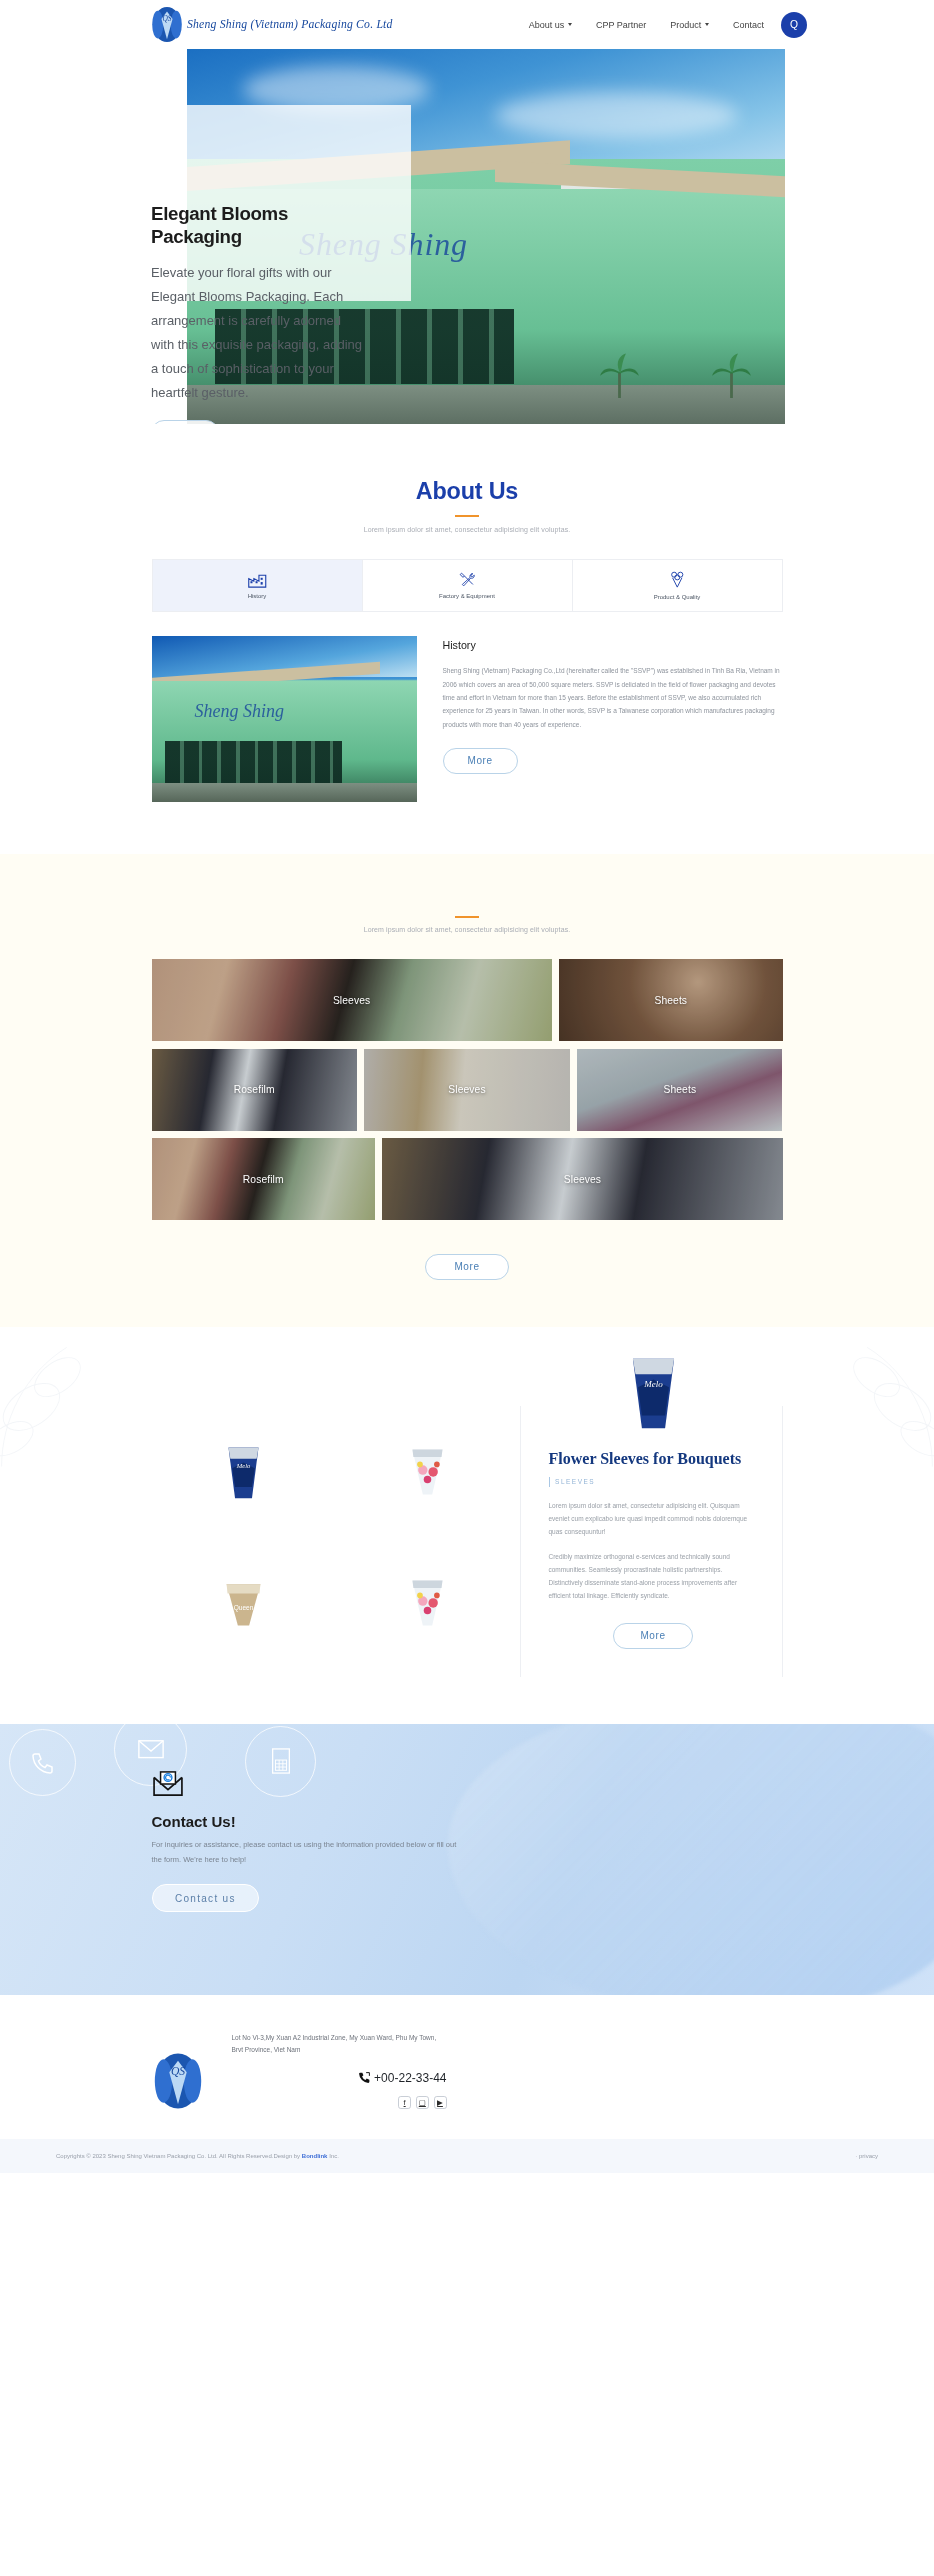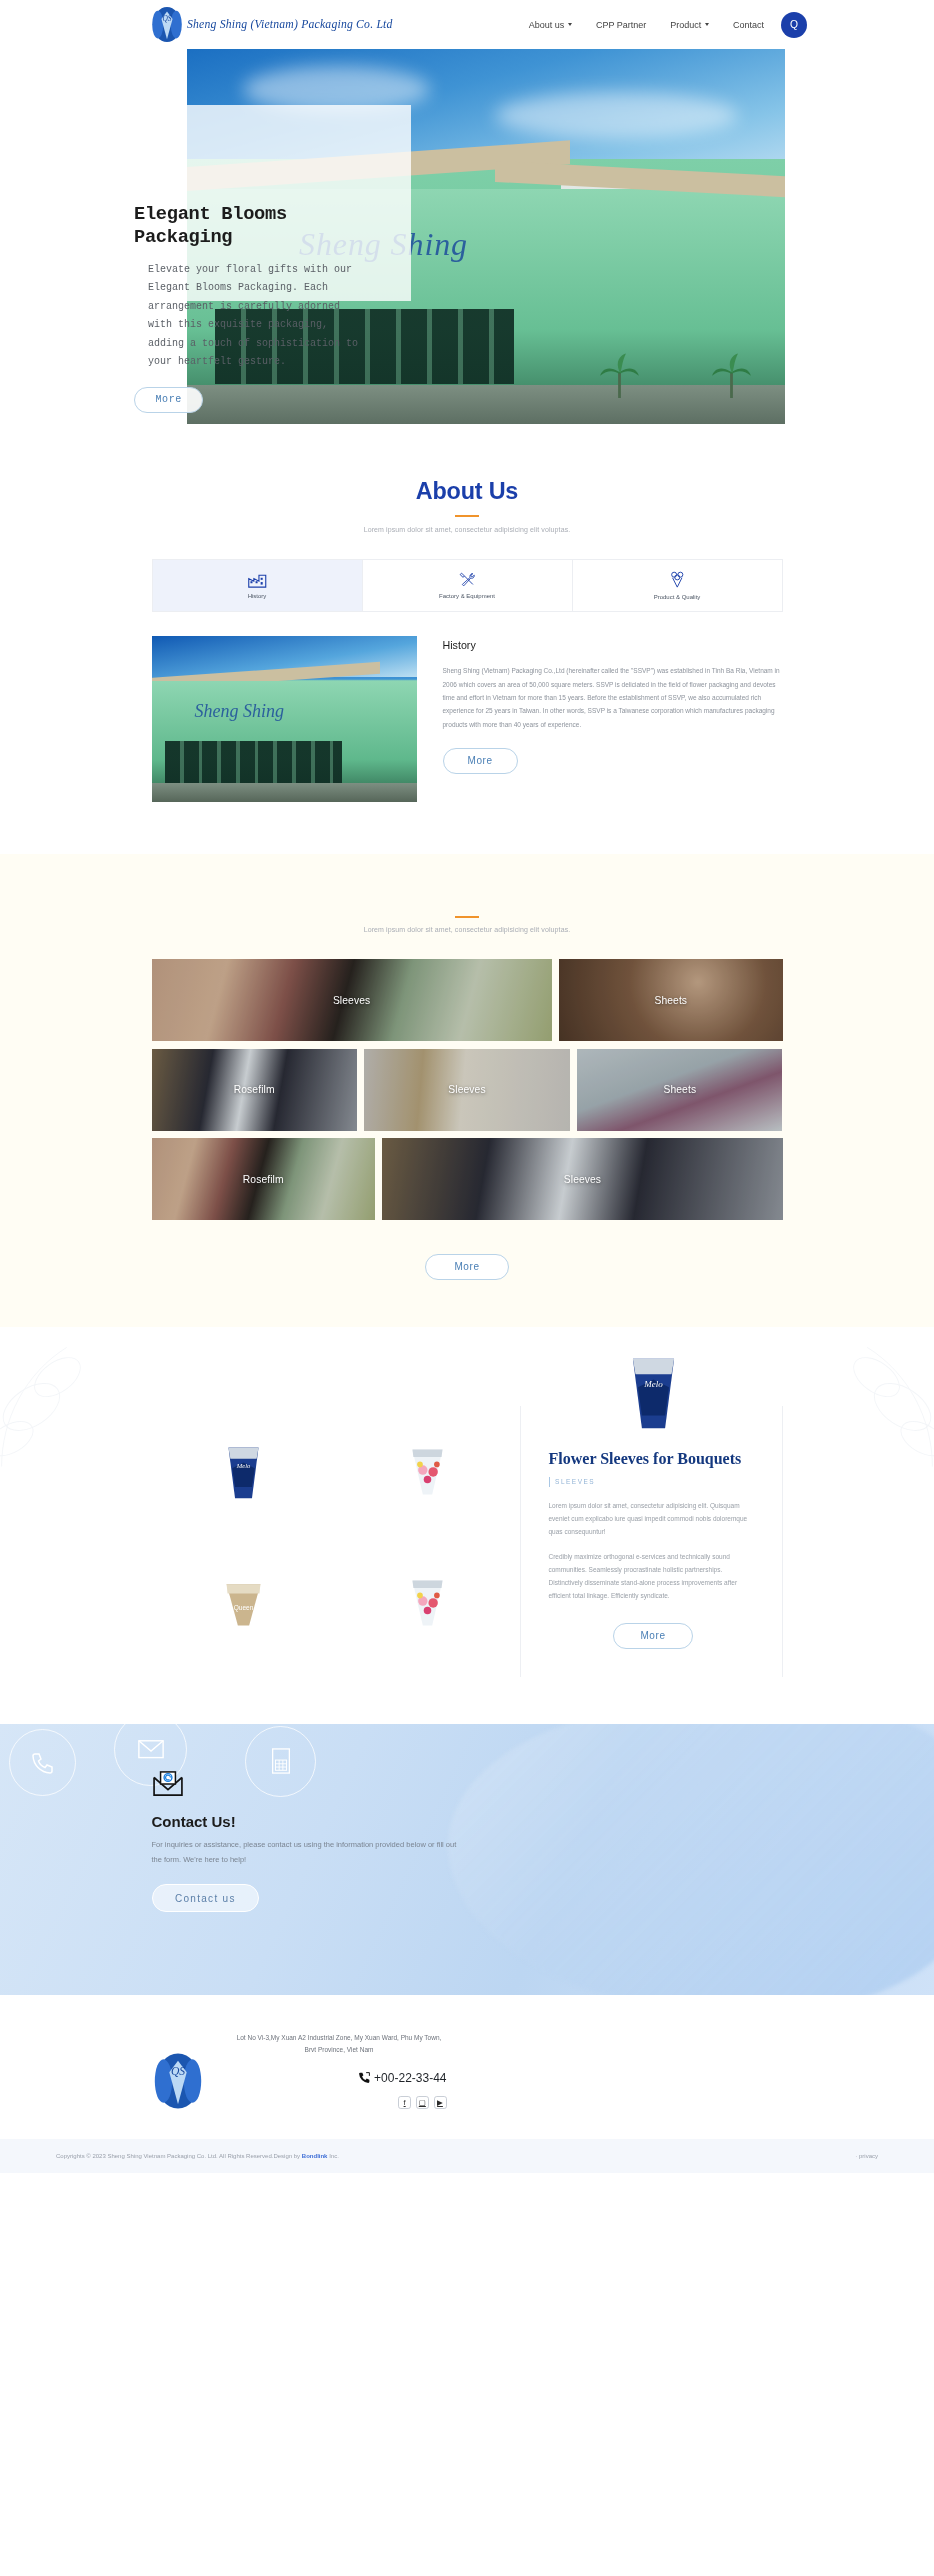--- a/index.html
+++ b/index.html
@@ -139,39 +139,37 @@
   }
   .hero-overlay-card {
     position: absolute;
     left: 131px; top: 56px;
     width: 280px; height: 196px;
     background: rgba(255,255,255,.80);
     z-index: 5;
   }
   .hero-content {
     position: absolute;
-    left: 134px; top: 154px;
+    left: 151px; top: 154px;
     width: 248px;
     z-index: 10;
-    font-family: Liberation Mono, monospace;
   }
   .hero-title {
     font-size: 18.7px;
     line-height: 1.22;
     font-weight: 700;
     color: #1c1c1c;
     letter-spacing: -0.3px;
   }
   .hero-desc {
     margin-top: 12px;
-    font-size: 10px;
+    font-size: 13px;
     line-height: 1.85;
     color: #5a5f66;
     width: 213px;
-    margin-left: 14px;
   }
   .btn-outline {
     display: inline-flex;
     align-items: center;
     justify-content: center;
     border: 0.9px solid #b9d3e8;
     border-radius: 933px;
     background: rgba(255,255,255,.9);
     color: #4a7fb5;
     font-size: 10px;
@@ -415,21 +413,21 @@
   .footer-logo { width: 80px; flex: 0 0 80px; padding-top: 20.5px; }
   .footer-map { flex: 1; text-align: center; }
   .footer-map-h { font-size: 9.3px; color: #2b2b2b; }
   .footer-link {
     display: block;
     font-size: 7px;
     color: #b4b9c2;
     margin-top: 14px;
     text-decoration: none;
   }
-  .footer-contact { flex: 0 0 215px; text-align: center; }
+  .footer-contact { flex: 0 0 215px; text-align: left; }
   .footer-addr { font-size: 6.5px; line-height: 1.85; color: #6d727b; }
   .footer-phone {
     margin-top: 15px;
     font-size: 12px;
     color: #1f2328;
     display: flex;
     align-items: center;
     justify-content: flex-end;
     gap: 2.8px;
   }

